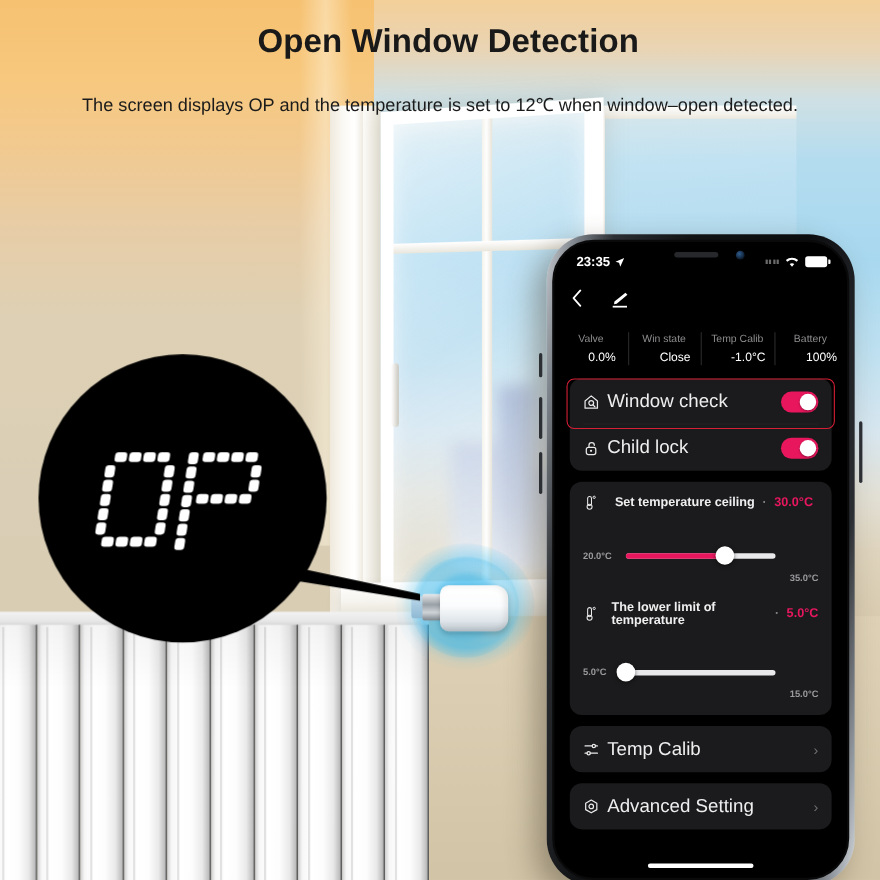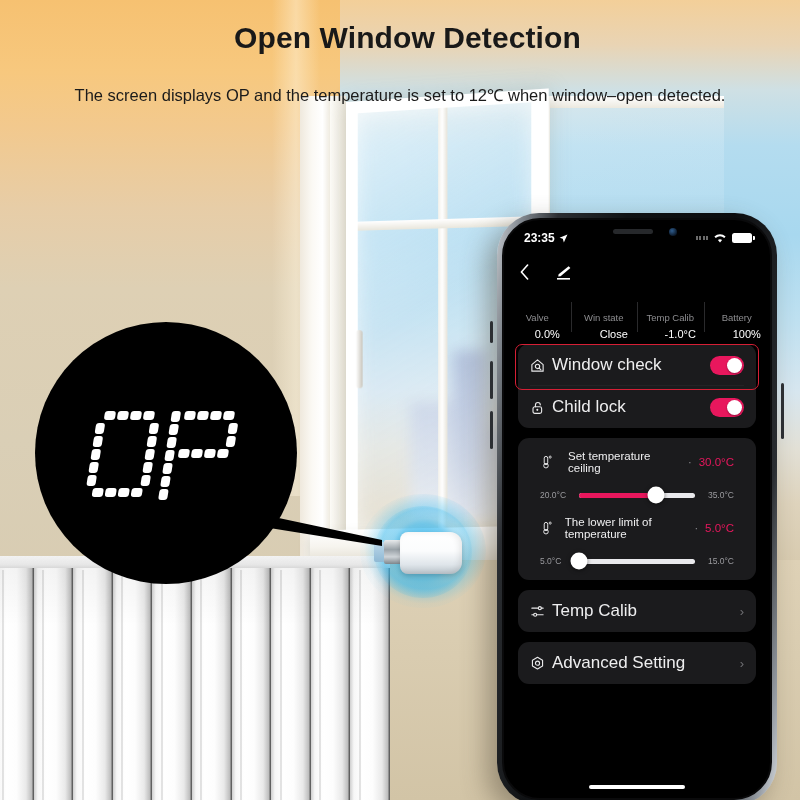--- a/index.html
+++ b/index.html
@@ -231,21 +231,21 @@
   #nav-back { width: 26px; color: #fff; font-size: 19px; line-height: 1; cursor: pointer; }
   #nav-title { flex: 1; text-align: center; color: #fff; font-size: 14.5px; font-weight: bold; }
   #nav-edit { width: 26px; display: flex; justify-content: flex-end; }
 
   
   #summary {
     position: absolute; left: 0; top: 74px; width: 100%; height: 46px;
     display: flex; z-index: 3;
   }
   .sum-cell {
-    flex: 1 1 0; display: flex; flex-direction: column; align-items: center; justify-content: flex-end;
+    flex: 1 1 0; display: flex; flex-direction: column; align-items: center; justify-content: center;
     gap: 5px; position: relative;
   }
   .sum-cell + .sum-cell::before {
     content:""; position: absolute; left: 0; top: 8px; bottom: 8px; width: 1px; background: #2a2a2c;
   }
   .sum-label { color: #8d8d90; font-size: 9.5px; }
   .sum-value { color: #fff; font-size: 11px; margin-left: 20px; }
 
   
   #content { position: absolute; left: 0; top: 124px; right: 0; bottom: 0; padding: 0 14px; z-index: 2; }
@@ -265,28 +265,28 @@
   .toggle .knob {
     position: absolute; right: 2px; top: 2px; width: 15px; height: 15px; border-radius: 50%;
     background: #fff; box-shadow: 0 1px 2px rgba(0,0,0,.35);
   }
 
   .hl-box {
     position: absolute; left: 11px; right: 11px; top: 124px; height: 46px;
     border: 1.6px solid #d61f35; border-radius: 7px; z-index: 6; pointer-events: none;
   }
 
-  .temp-block { padding: 12px 22px 14px; }
+  .temp-block { padding: 12px 12px 14px; font-weight: bold; }
   .temp-head { display: flex; align-items: center; gap: 7px; margin-bottom: 16px; }
   .temp-title { color: #efeff0; font-size: 11.5px; }
   .temp-dot   { color: #8b8b90; font-size: 11px; }
   .temp-val   { color: #e8175d; font-size: 11.5px; }
   .slider-row { display: flex; align-items: center; gap: 9px; }
   .slider-min, .slider-max { color: #9b9b9f; font-size: 8.5px; width: 30px; }
-  .slider-max { text-align: right; }
+  .slider-max { text-align: right; margin-top: 40px; }
   .track {
     flex: 1; height: 5px; border-radius: 3px; background: #e9e9ec; position: relative; cursor: pointer;
   }
   .fill { position: absolute; left: 0; top: 0; height: 100%; border-radius: 3px; background: #e8175d; }
   .thumb {
     position: absolute; top: 50%; width: 17px; height: 17px; border-radius: 50%;
     background: #fff; transform: translate(-50%,-50%); box-shadow: 0 1px 4px rgba(0,0,0,.5);
   }
 
   #home-ind {

